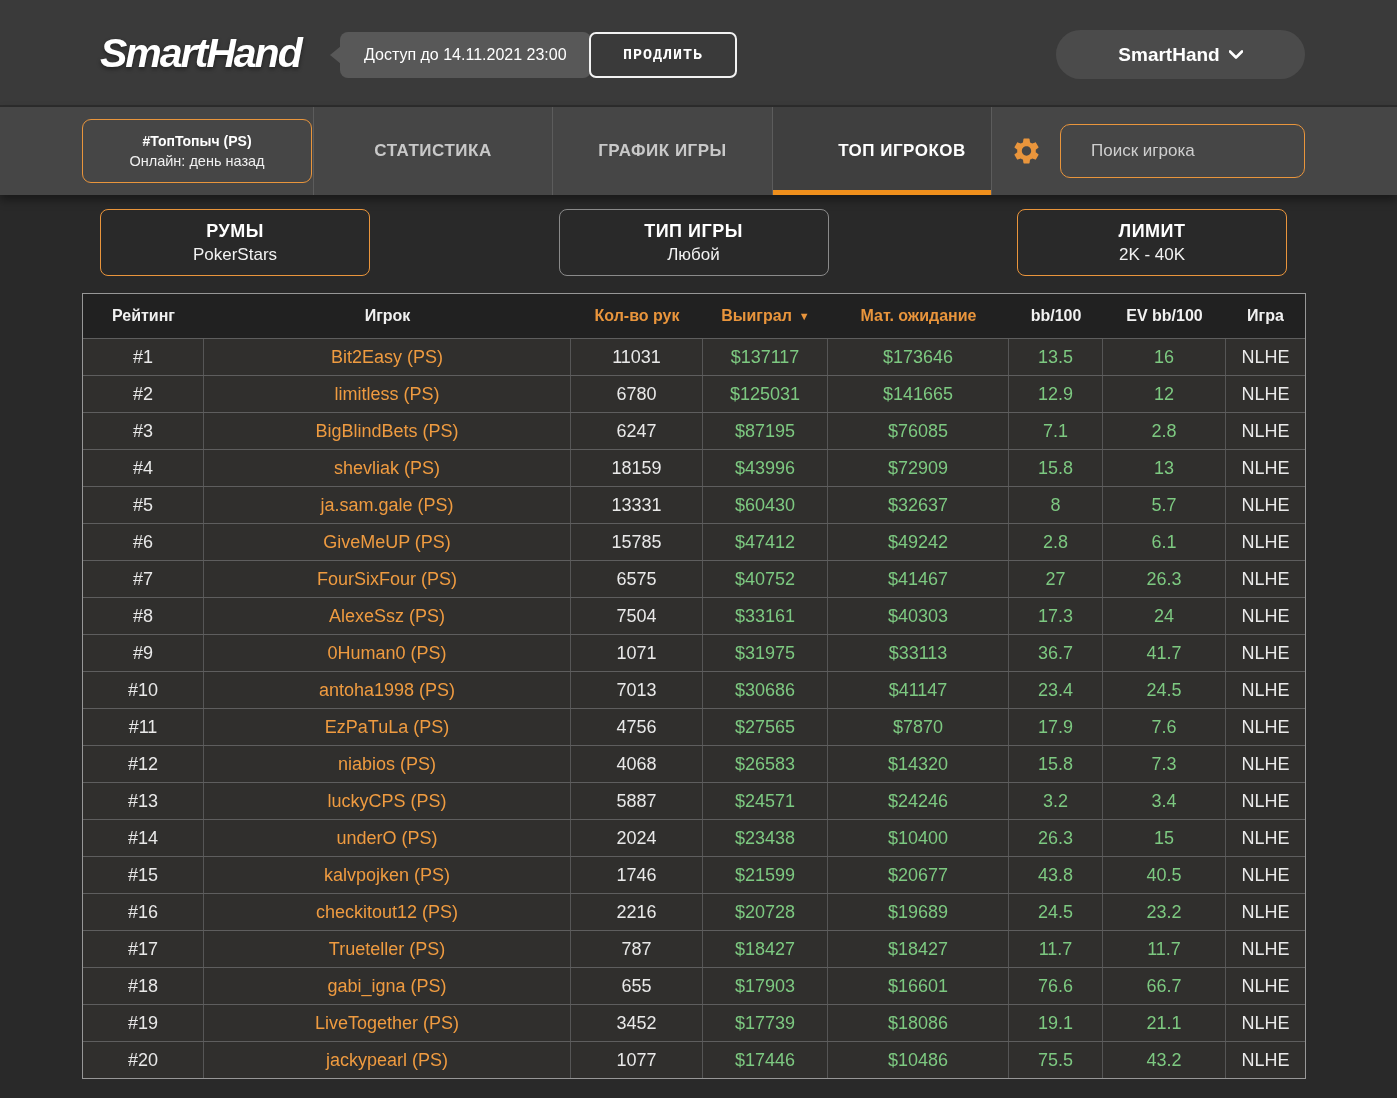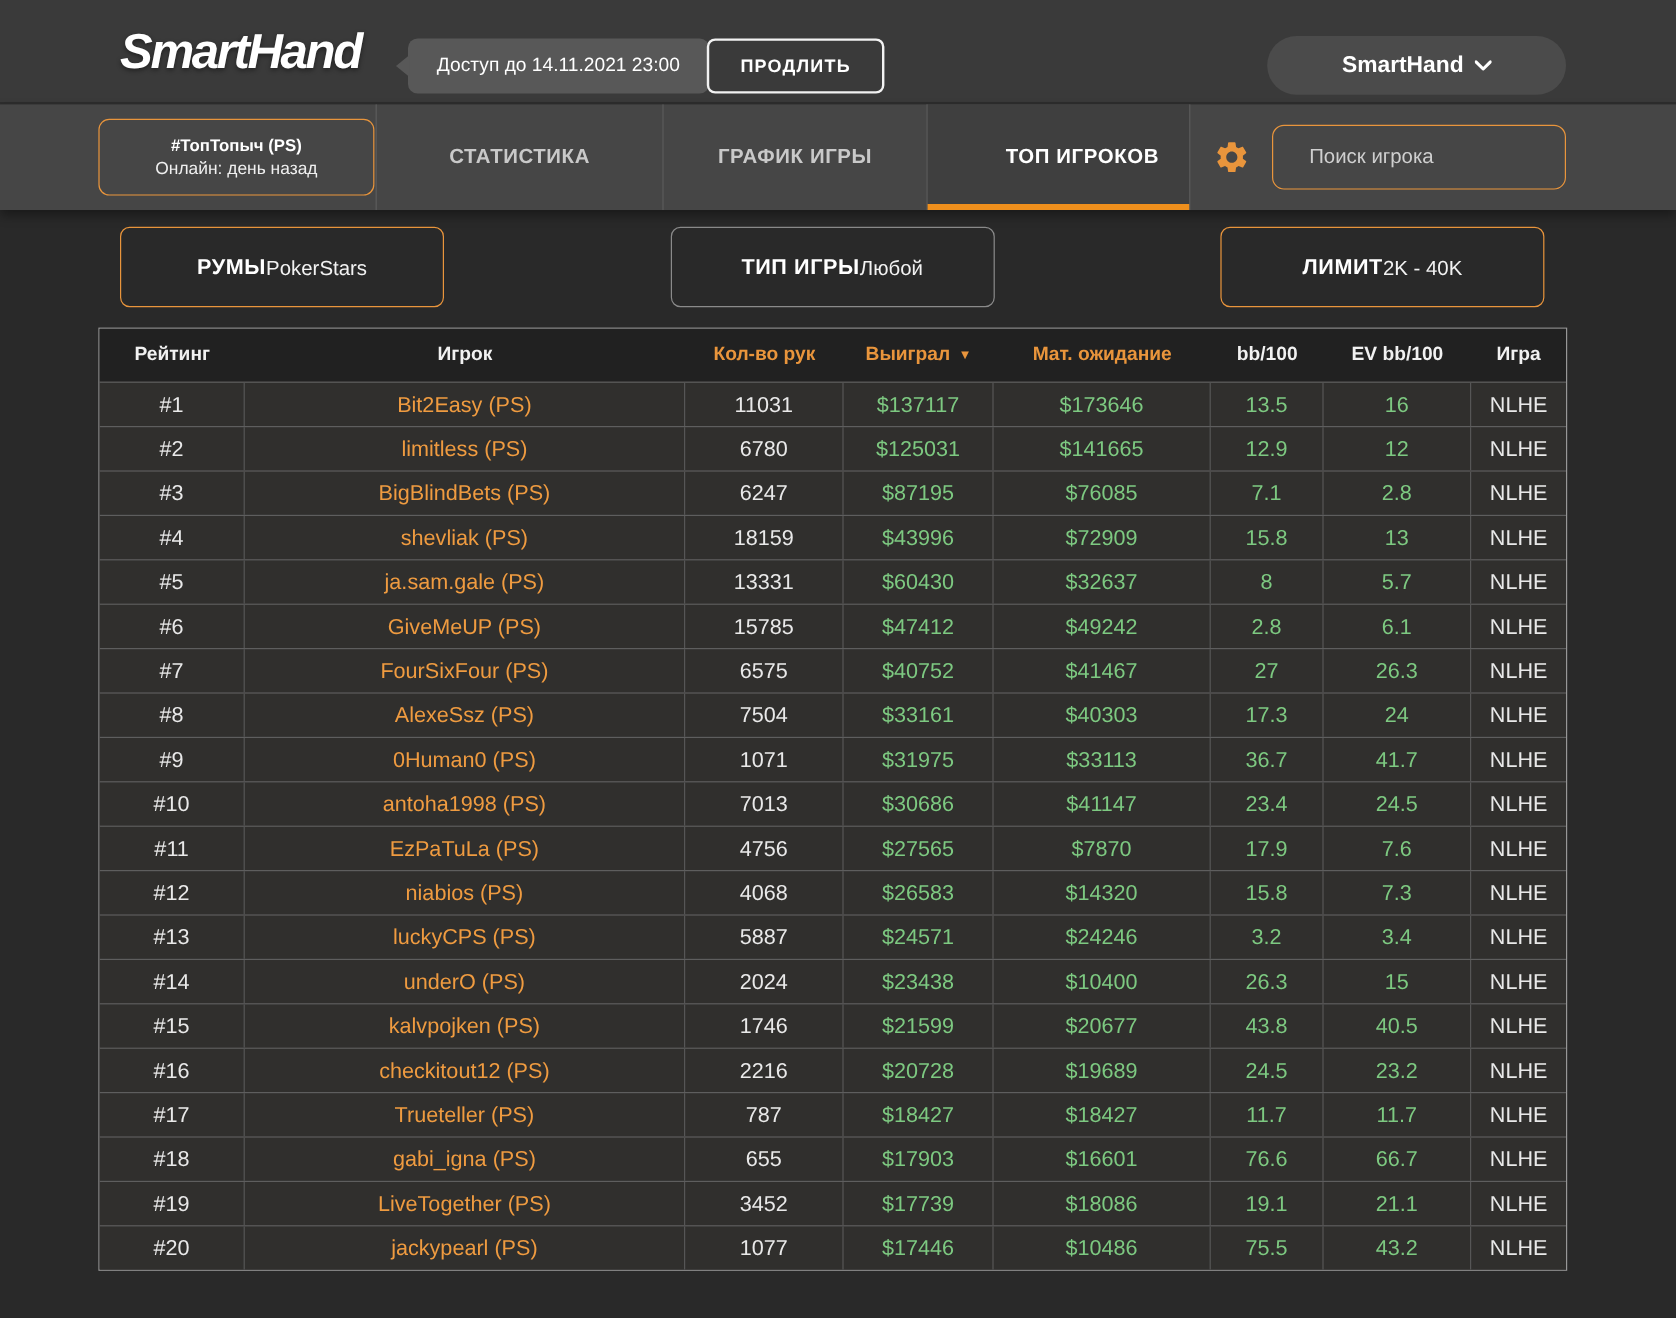--- a/index.html
+++ b/index.html
@@ -1,32 +1,32 @@
 <!DOCTYPE html>
 <html><head>
 <meta charset="utf-8">
 <style>
   * { margin:0; padding:0; box-sizing:border-box; }
   html,body { width:1397px; height:1098px; overflow:hidden; }
   body { background:#292929; font-family:"Liberation Sans",sans-serif; position:relative; }
 
   
-  .header { height:87px; background:#3a3a3a; position:relative; border-bottom:2px solid #2d2d2d; }
+  .header { height:107px; background:#3a3a3a; position:relative; border-bottom:2px solid #2d2d2d; }
   .logo { position:absolute; left:100px; top:50%; transform:translateY(-50%);
           font-size:41px; font-style:italic; font-weight:bold; color:#ffffff;
           letter-spacing:-2px; text-shadow:0 2px 4px rgba(0,0,0,.45); cursor:pointer; }
   .access-bubble { position:absolute; left:340px; top:32px; height:46px; background:#585858;
           border-radius:8px; display:flex; align-items:center; padding:0 24px;
           color:#ffffff; font-size:16px; white-space:nowrap; }
   .access-bubble::before { content:""; position:absolute; left:-10px; top:50%; transform:translateY(-50%);
           border-top:9px solid transparent; border-bottom:9px solid transparent; border-right:11px solid #585858; }
   .extend-btn { position:absolute; left:589px; top:32px; width:148px; height:46px;
           background:transparent; border:2px solid #f2f2f2; border-radius:7px;
           color:#ffffff; font-size:15px; font-weight:bold; letter-spacing:1px;
-          font-family:Liberation Sans, sans-serif; cursor:pointer; }
+          font-family:Liberation Mono, monospace; cursor:pointer; }
   .account-pill { position:absolute; left:1056px; top:30px; width:249px; height:49px;
           background:#4b4b4b; border-radius:25px; display:flex; align-items:center; justify-content:center;
           gap:9px; color:#ffffff; font-size:19px; font-weight:bold; cursor:pointer; }
 
   
   .nav { height:88px; background:#464646; position:relative; box-shadow:0 5px 9px rgba(0,0,0,.4); z-index:2; }
   .profile-box { position:absolute; left:82px; top:12px; width:230px; height:64px;
           border:1.5px solid #e9953c; border-radius:9px; display:flex; flex-direction:column;
           align-items:center; justify-content:center; cursor:pointer; }
   .profile-name { font-size:14px; font-weight:bold; color:#ffffff; }
@@ -43,21 +43,21 @@
   .search-box { position:absolute; left:1060px; top:17px; width:245px; height:54px;
           border:1.5px solid #e9953c; border-radius:10px; display:flex; align-items:center;
           padding:12px 17px; gap:13px; }
   .search-box input { flex:1; background:transparent; border:none; outline:none;
           color:#eeeeee; font-size:17px; font-family:"Liberation Sans",sans-serif; }
   .search-box input::placeholder { color:#cfcfcf; opacity:1; }
 
   
   .filters { display:flex; justify-content:space-between; margin:14px 110px 0 100px; width:1187px; }
   .filter-box { width:270px; height:67px; border:1.5px solid #8a8a8a; border-radius:8px;
-          background:transparent; display:flex; align-items:center;
+          background:transparent; display:flex; flex-direction:column; align-items:center;
           justify-content:center; cursor:pointer; }
   .filter-box.hl { border-color:#e9953c; }
   .filter-title { font-size:18px; font-weight:bold; color:#ffffff; letter-spacing:.5px; }
   .filter-value { font-size:17px; color:#f2f2f2; margin-top:3px; }
 
   
   .table { margin:17px 0 12px 82px; width:1224px; border:1px solid #979797; }
   .thead { display:flex; height:44px; background:#212121; }
   .cell { display:flex; align-items:center; justify-content:center; overflow:hidden; }
   .thead .cell { font-size:16px; font-weight:bold; color:#f1f1f1; }

